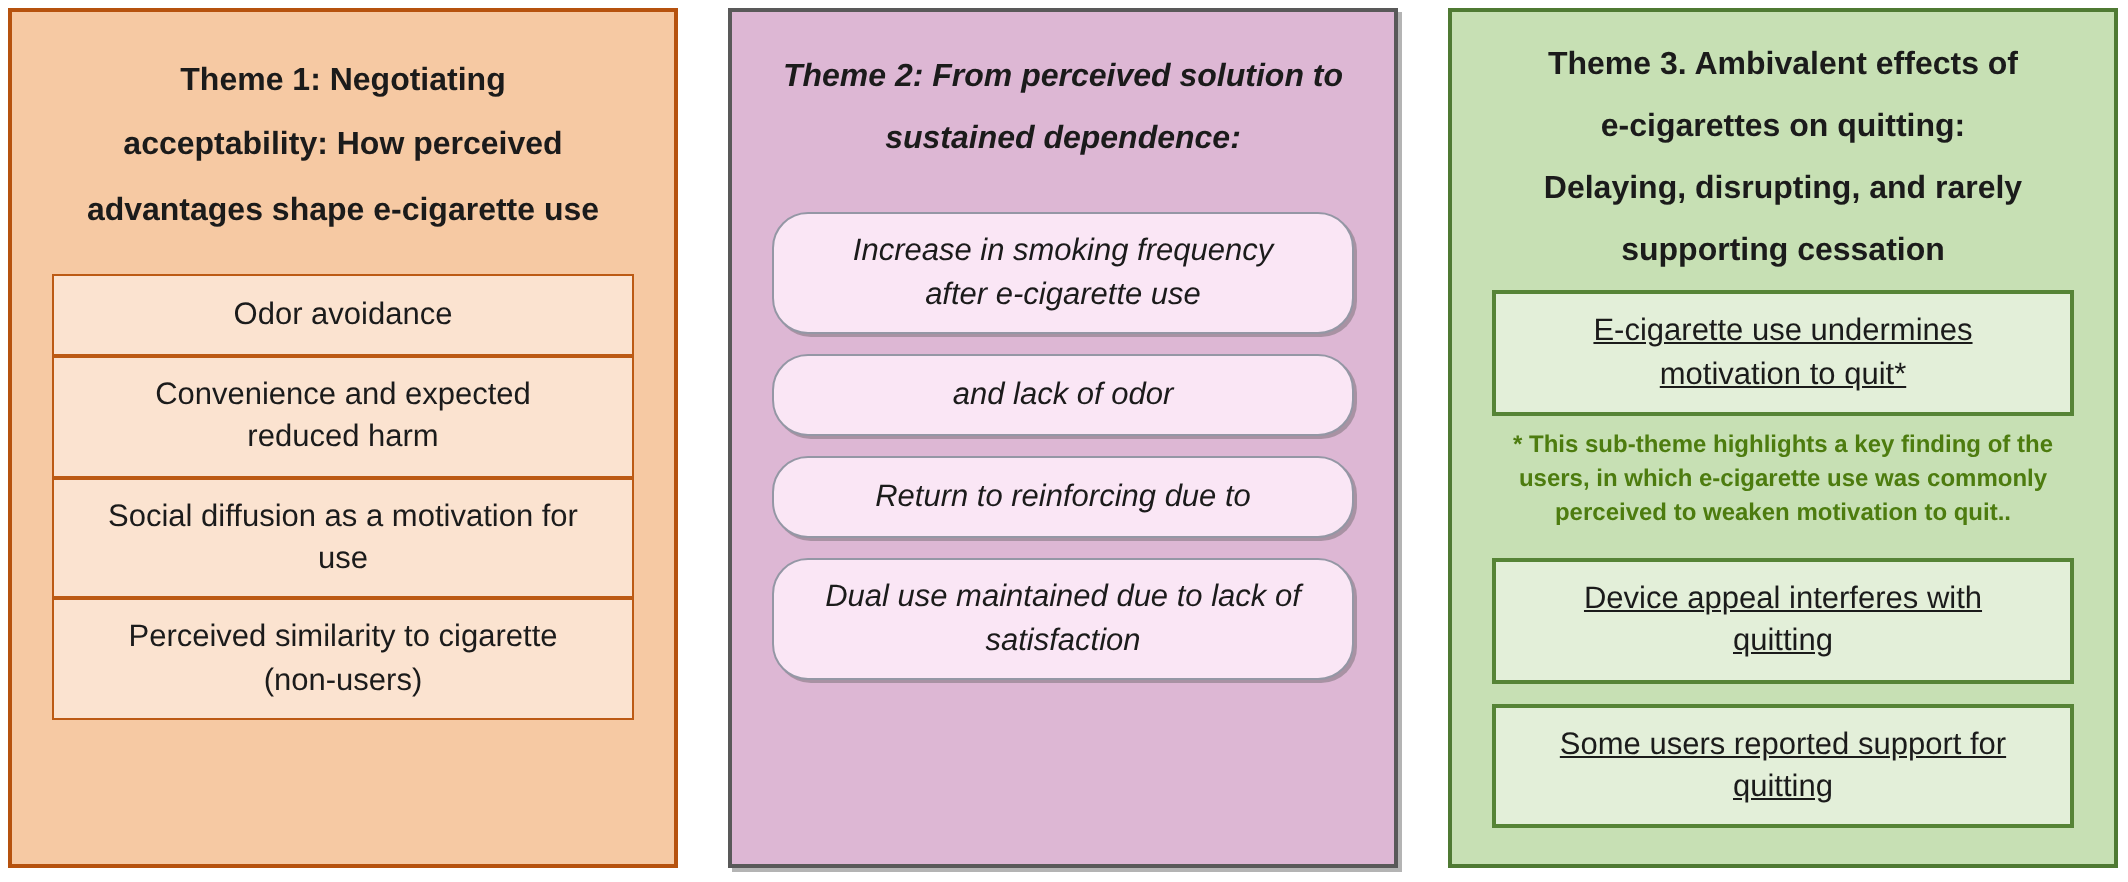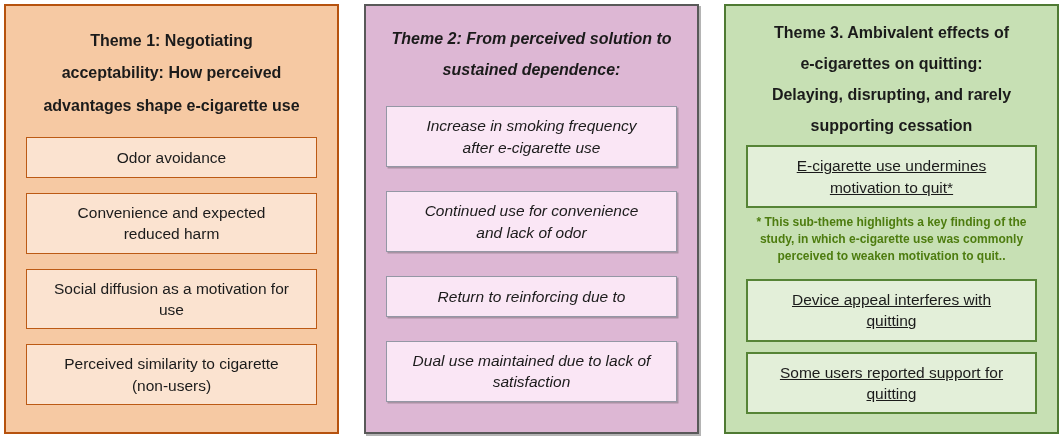--- a/index.html
+++ b/index.html
@@ -50,22 +50,22 @@
     flex-direction: column;
     align-items: center;
     justify-content: center;
     padding: 8px 6px;
     font-size: 15.5px;
     line-height: 1.38;
     color: #1b1b1b;
   }
   .p2 .box { box-shadow: 1.5px 1.5px 0 rgba(89,89,89,0.4); }
   .p3 .box { border-width: 2px; }
-  .p1 .box { margin-bottom: 15px; }
-  .p2 .box { margin-bottom: 24px; }
+  .p1 .box { }
+  .p2 .box { margin-bottom: 10px; border-radius: 18px; }
   .p3 .box { margin-bottom: 10px; text-decoration: underline; }
   .p3 .box.first { margin-bottom: 6px; }
   .bl { display: block; }
   .footnote {
     font-size: 12px;
     font-weight: bold;
     line-height: 1.42;
     color: #4d7c0f;
     margin: 0 0 14px;
     padding: 0 2px;
@@ -103,21 +103,20 @@
   <section class="panel p2" style="--panel-bg: #DDB7D4; --panel-border: #595959; --box-bg: #FAE6F5; --box-border: #9497A5;">
     <h2 class="panel-title">
       <span class="tl">Theme 2: From perceived solution to</span>
       <span class="tl">sustained dependence:</span>
     </h2>
     <div class="box">
       <span class="bl">Increase in smoking frequency</span>
       <span class="bl">after e-cigarette use</span>
     </div>
     <div class="box">
-      <span class="bl">Continued use for convenience</span>
       <span class="bl">and lack of odor</span>
     </div>
     <div class="box">
       <span class="bl">Return to reinforcing due to</span>
     </div>
     <div class="box">
       <span class="bl">Dual use maintained due to lack of</span>
       <span class="bl">satisfaction</span>
     </div>
   </section>
@@ -128,21 +127,21 @@
       <span class="tl">e-cigarettes on quitting:</span>
       <span class="tl">Delaying, disrupting, and rarely</span>
       <span class="tl">supporting cessation</span>
     </h2>
     <div class="box first">
       <span class="bl">E-cigarette use undermines</span>
       <span class="bl">motivation to quit*</span>
     </div>
     <p class="footnote">
       <span class="fl">* This sub-theme highlights a key finding of the</span>
-      <span class="fl">study, in which e-cigarette use was commonly</span>
+      <span class="fl">users, in which e-cigarette use was commonly</span>
       <span class="fl">perceived to weaken motivation to quit..</span>
     </p>
     <div class="box">
       <span class="bl">Device appeal interferes with</span>
       <span class="bl">quitting</span>
     </div>
     <div class="box">
       <span class="bl">Some users reported support for</span>
       <span class="bl">quitting</span>
     </div>

